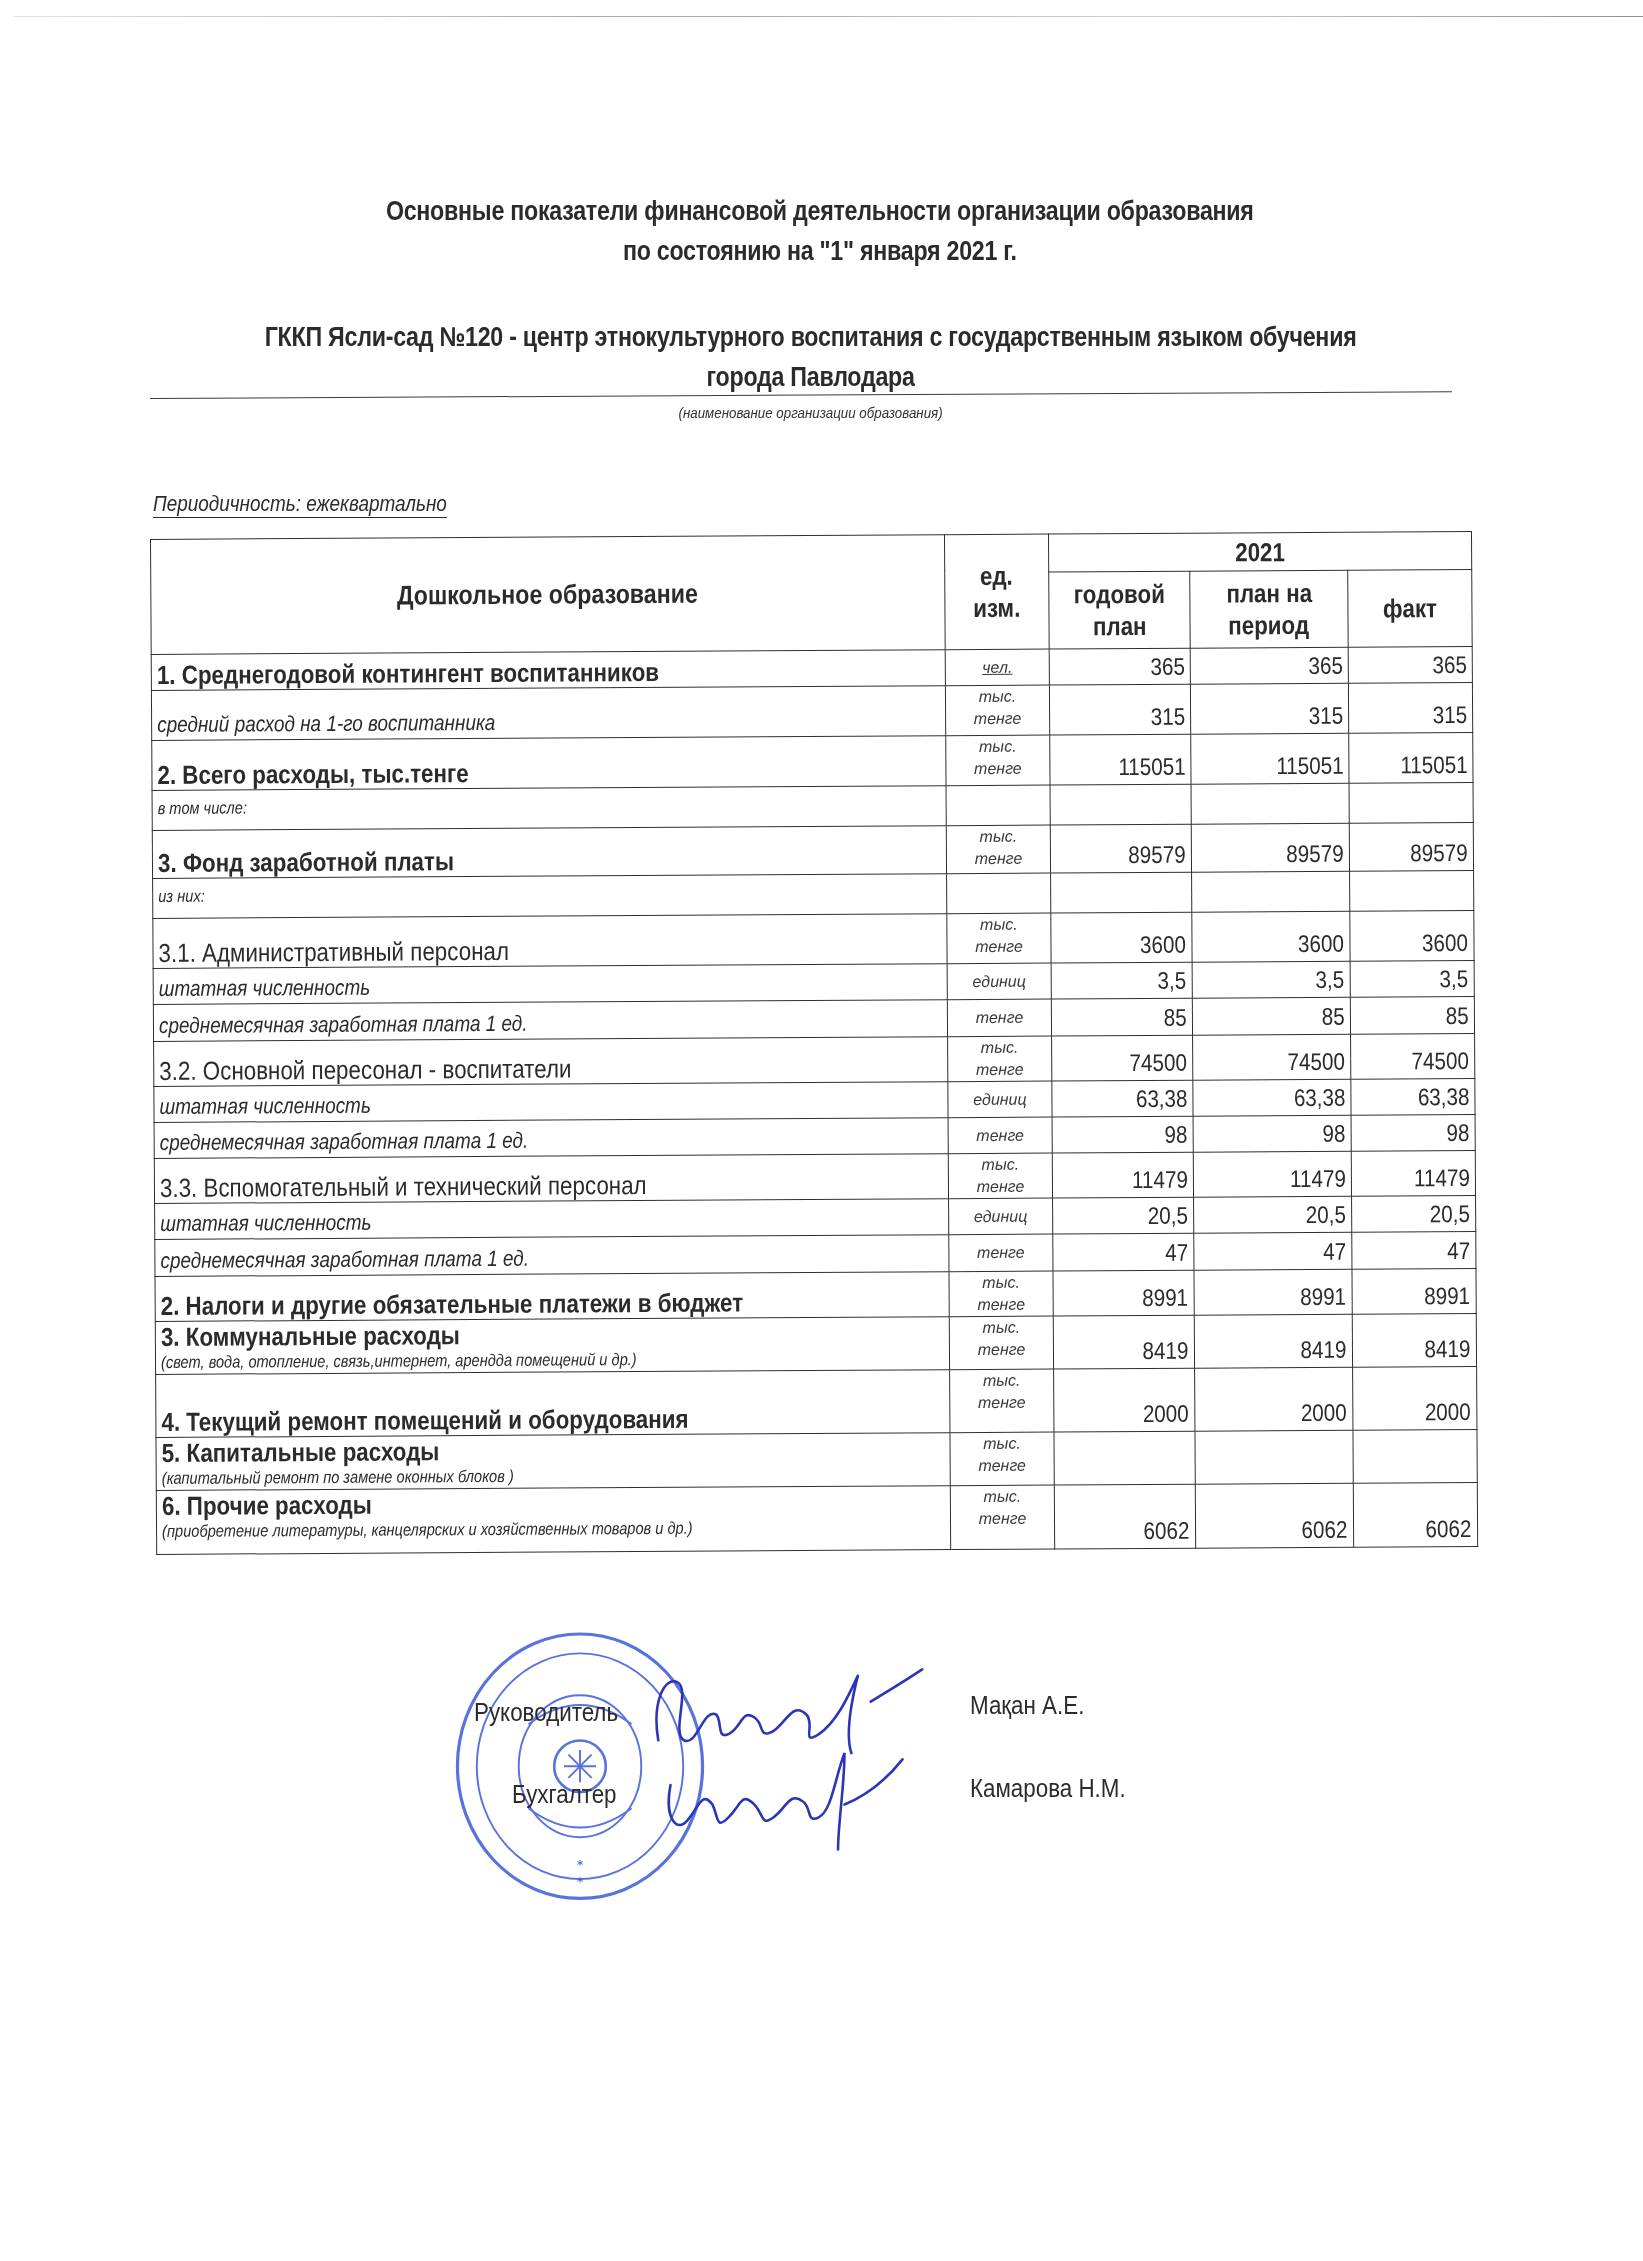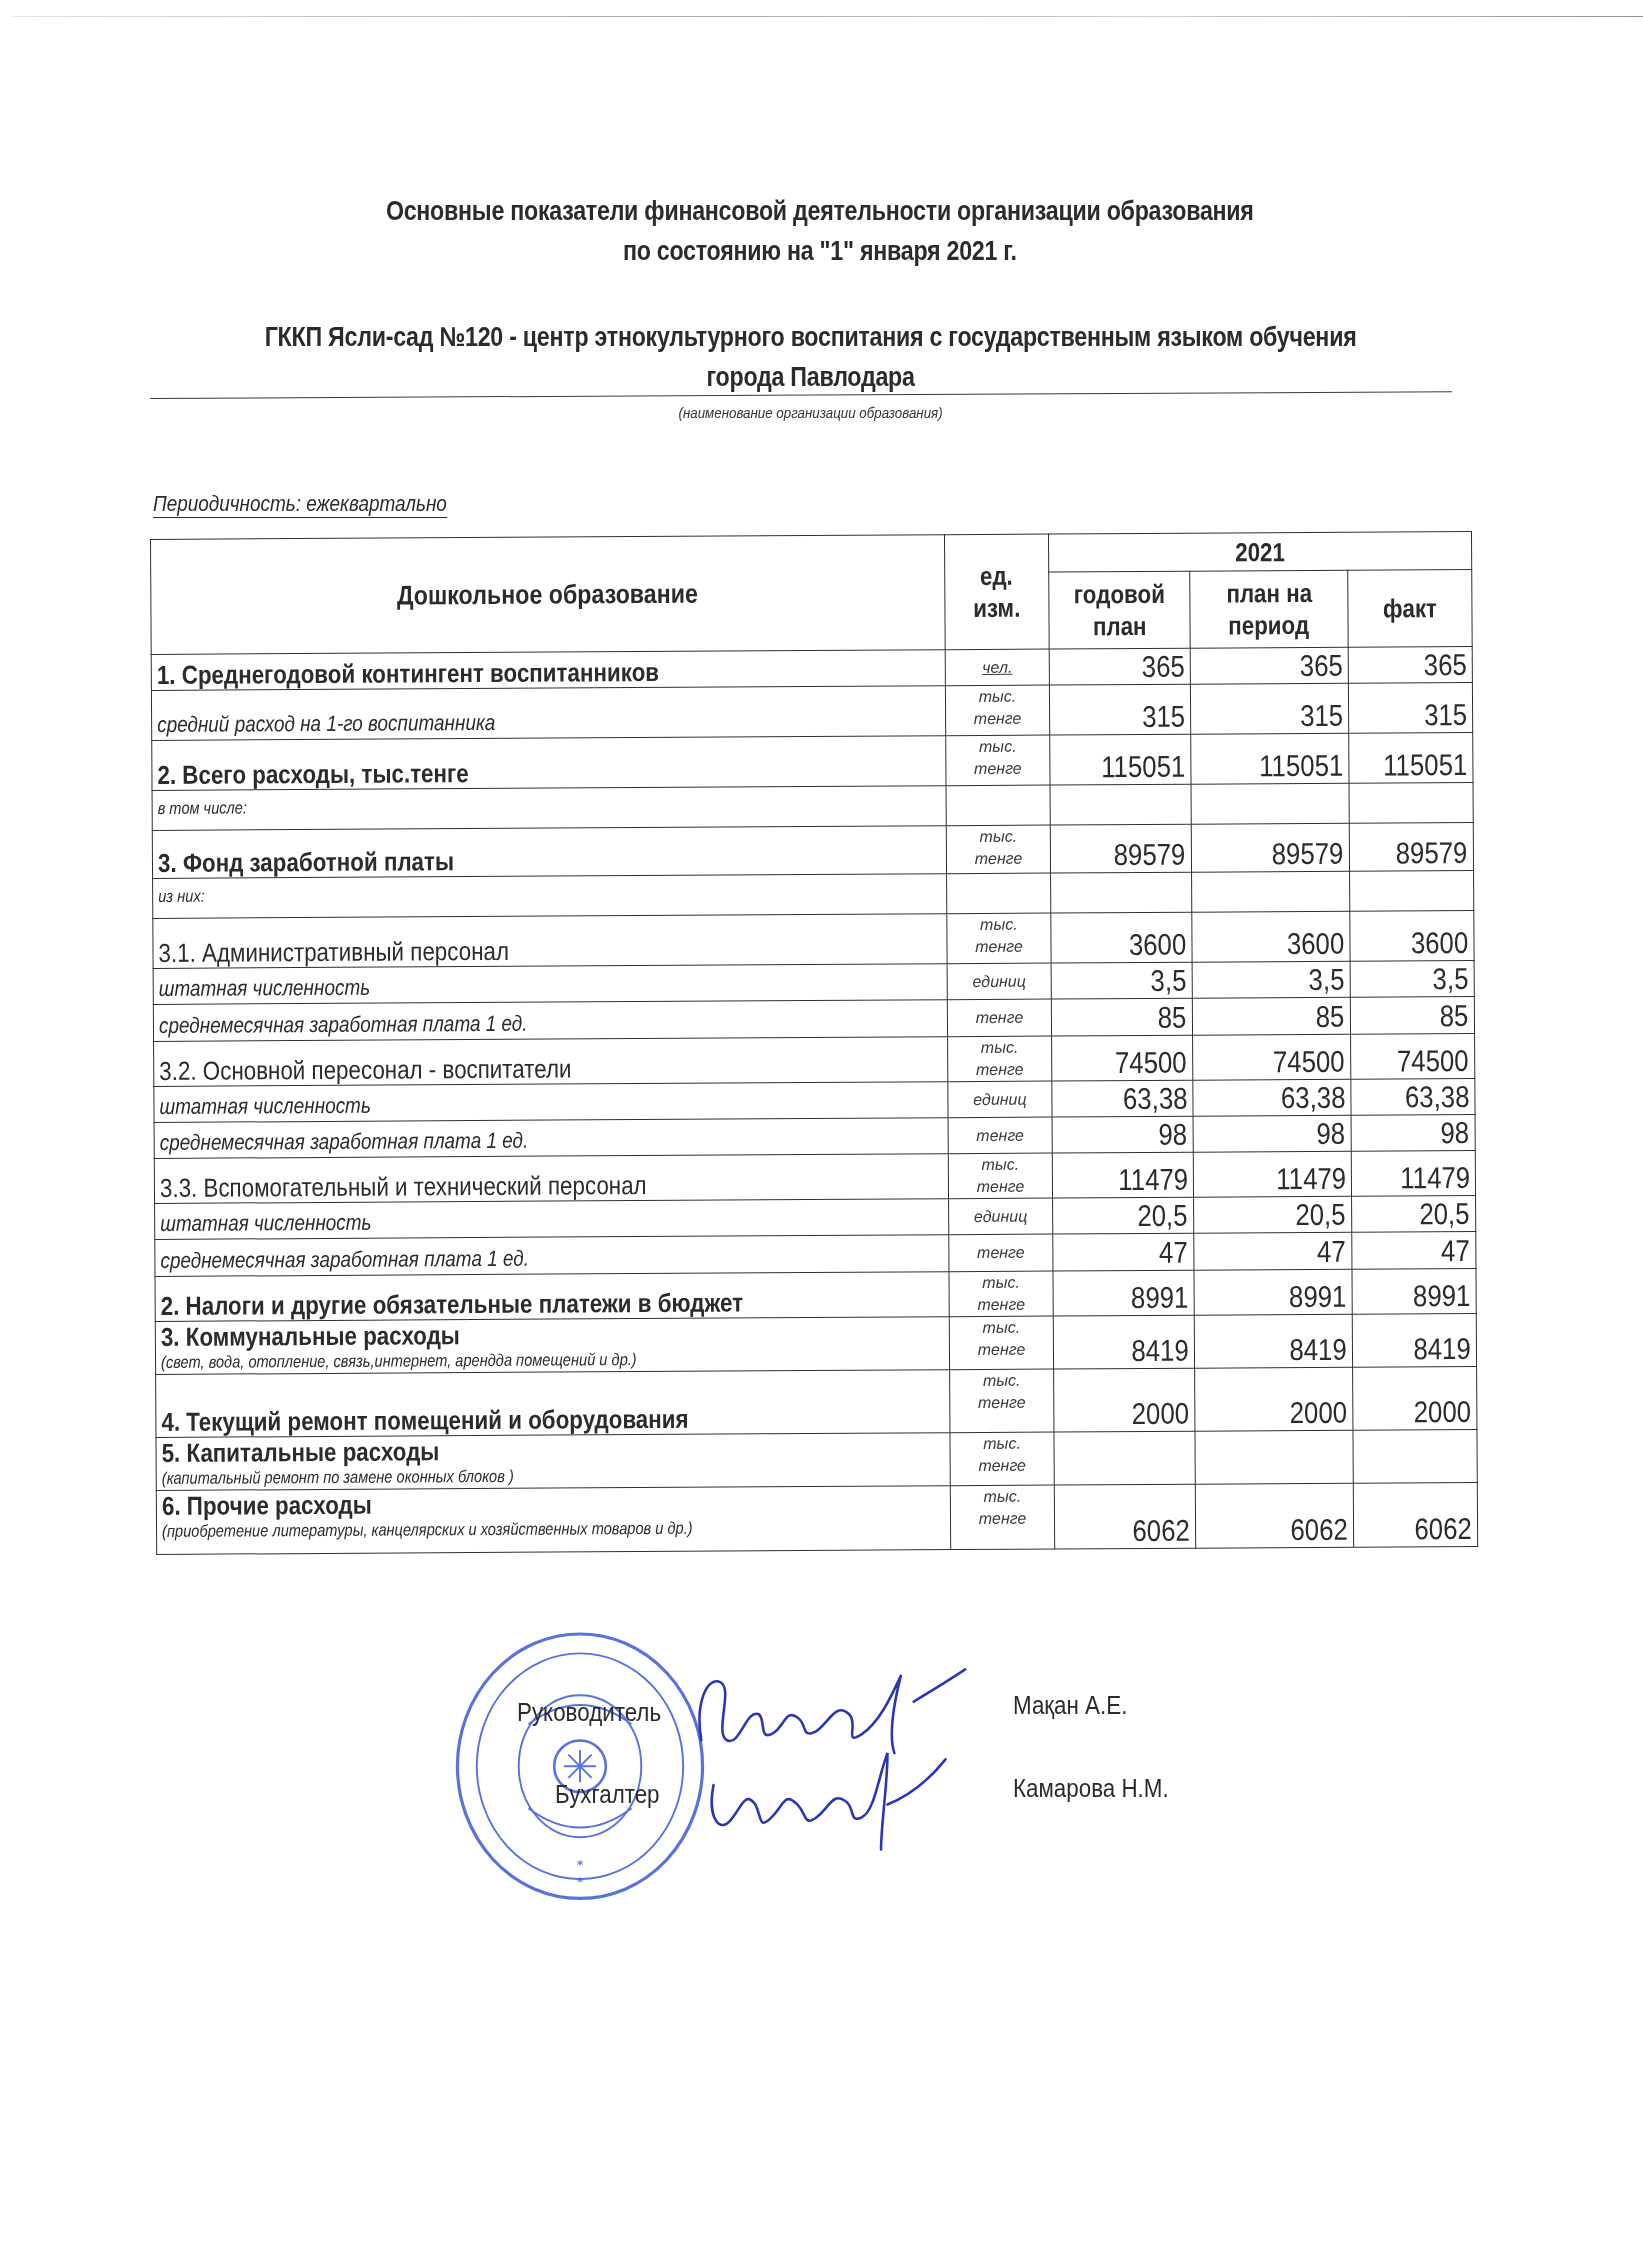--- a/index.html
+++ b/index.html
@@ -38,25 +38,25 @@
   td.name { font-size: 26px; vertical-align: bottom; padding-bottom: 1.3px; white-space: nowrap; }
   td.name.bold { font-weight: bold; }
   td.name.italic { font-style: italic; font-size: 22px; }
   td.name.plain { font-weight: normal; }
   td.name .sub { display: block; font-style: italic; font-weight: normal; font-size: 17px; line-height: 22px; }
   td.name .main { display: block; line-height: 30px; }
   td.name.tiny { font-size: 17px; vertical-align: top; padding-top: 2.6px; }
   td.unit { font-style: italic; font-size: 16px; line-height: 22px; text-align: center; vertical-align: top;
             padding-top: 2.6px; color: #3a3a3d; }
   td.unit span { display: block; }
-  td.val { font-size: 30px; text-align: right; vertical-align: bottom; padding-right: 3.9px;
+  td.val { font-size: 24px; text-align: right; vertical-align: bottom; padding-right: 3.9px;
            padding-bottom: 0; line-height: 35px; }
   td.val .sq { transform-origin: 100% 50%; }
 
-  .signatures { position: absolute; left: 0; top: 1676px; width: 1469px; height: 258px; margin-left: 43px; }
+  .signatures { position: absolute; left: 0; top: 1676px; width: 1469px; height: 258px; }
   .sig-label { position: absolute; font-size: 26px; transform: scaleX(.86); transform-origin: 0 0; }
   .sig-name { position: absolute; font-size: 26px; transform: scaleX(.86); transform-origin: 0 0; }
   .stamp { position: absolute; left: 451px; top: 1621px; width: 258px; height: 284px; }
   .signature-mark { position: absolute; }
 </style>
 </head>
 <body>
 
 <div class="scan-edge"></div>
 

